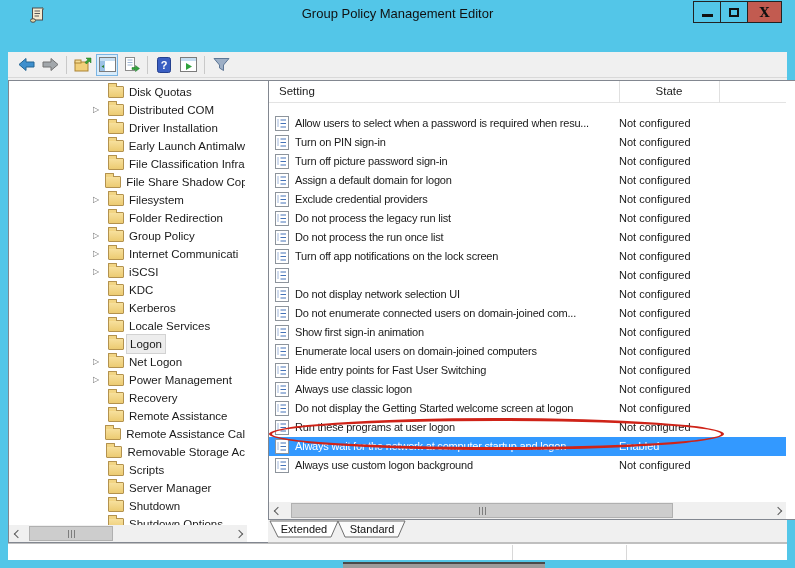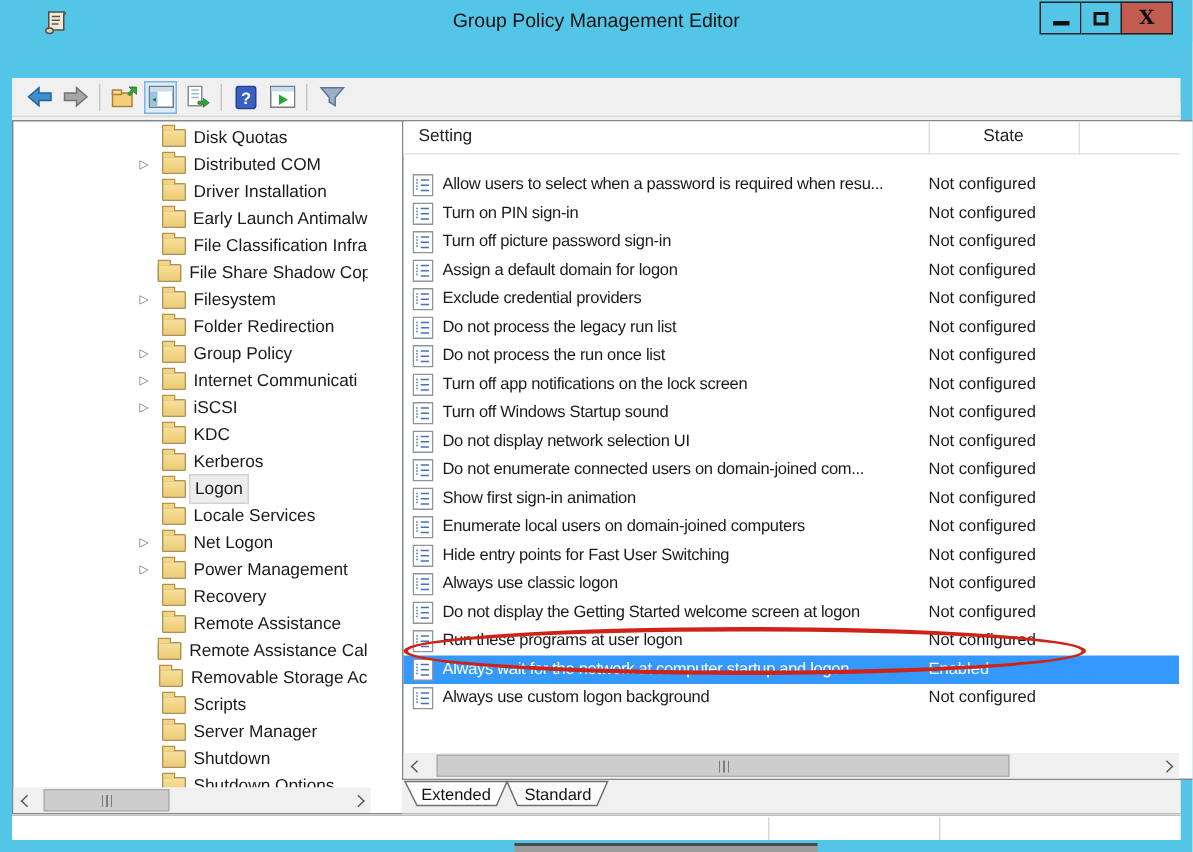--- a/index.html
+++ b/index.html
@@ -262,30 +262,30 @@
           <span class="folder-icon"></span>
           <span class="tree-label">KDC</span>
         </div>
 
         <div class="tree-item">
           <span class="expander"></span>
           <span class="folder-icon"></span>
           <span class="tree-label">Kerberos</span>
         </div>
 
+        <div class="tree-item">
+          <span class="expander"></span>
+          <span class="folder-icon"></span>
+          <span class="tree-label">Locale Services</span>
+        </div>
+
         <div class="tree-item selected">
           <span class="expander"></span>
           <span class="folder-icon"></span>
           <span class="tree-label">Logon</span>
-        </div>
-
-        <div class="tree-item">
-          <span class="expander"></span>
-          <span class="folder-icon"></span>
-          <span class="tree-label">Locale Services</span>
         </div>
 
         <div class="tree-item expandable">
           <span class="expander"></span>
           <span class="folder-icon"></span>
           <span class="tree-label">Net Logon</span>
         </div>
 
         <div class="tree-item expandable">
           <span class="expander"></span>
@@ -472,21 +472,20 @@
         </div>
 
         <div class="list-row">
           <svg class="setting-icon" viewBox="0 0 14 15">
             <rect x="0.5" y="0.5" width="13" height="14" fill="#fff" stroke="#8d949c"></rect>
             <line x1="3" y1="3.5" x2="3" y2="11.5" stroke="#4472b8" stroke-dasharray="1,1"></line>
             <line x1="5.5" y1="4" x2="11" y2="4" stroke="#4472b8"></line>
             <line x1="5.5" y1="7.5" x2="11" y2="7.5" stroke="#4472b8"></line>
             <line x1="5.5" y1="11" x2="11" y2="11" stroke="#4472b8"></line>
           </svg>
-          <span class="setting-name">Turn off Windows Startup sound</span>
           <span class="state-value">Not configured</span>
         </div>
 
         <div class="list-row">
           <svg class="setting-icon" viewBox="0 0 14 15">
             <rect x="0.5" y="0.5" width="13" height="14" fill="#fff" stroke="#8d949c"></rect>
             <line x1="3" y1="3.5" x2="3" y2="11.5" stroke="#4472b8" stroke-dasharray="1,1"></line>
             <line x1="5.5" y1="4" x2="11" y2="4" stroke="#4472b8"></line>
             <line x1="5.5" y1="7.5" x2="11" y2="7.5" stroke="#4472b8"></line>
             <line x1="5.5" y1="11" x2="11" y2="11" stroke="#4472b8"></line>

